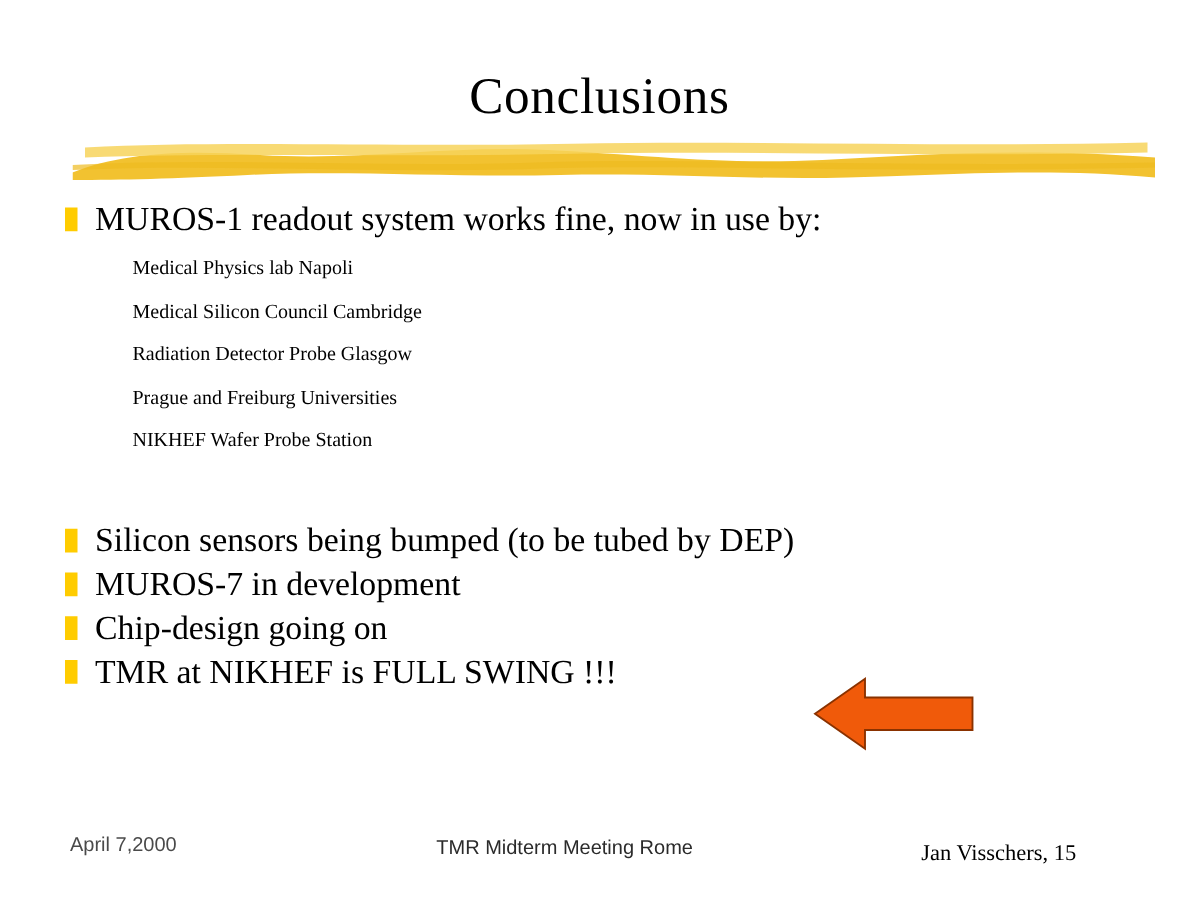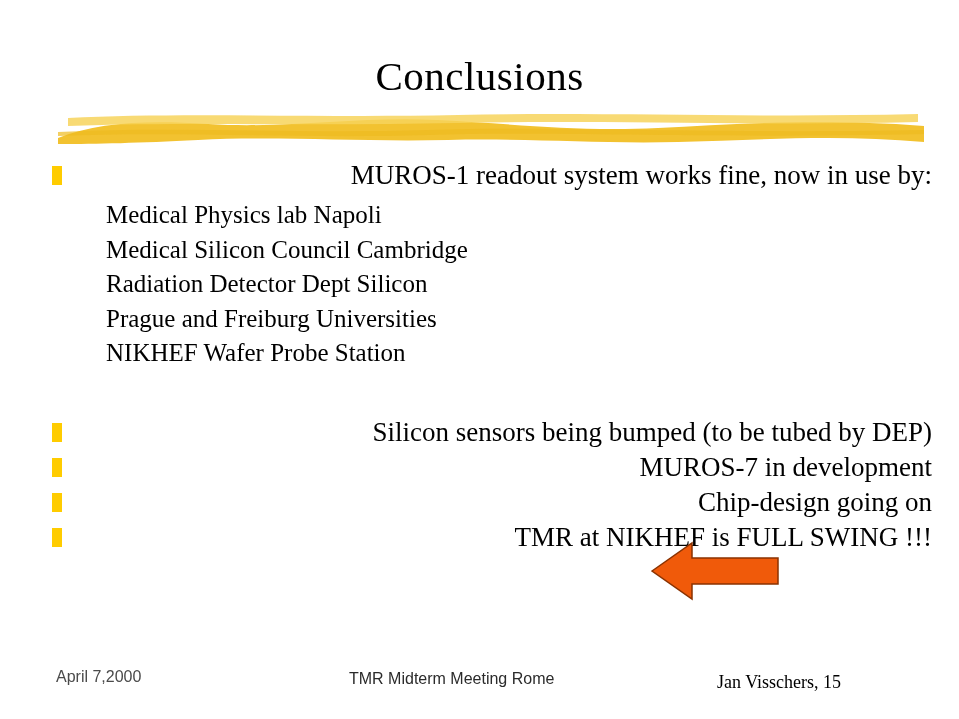--- a/index.html
+++ b/index.html
@@ -38,41 +38,40 @@
   .bullets {
     position: absolute;
     top: 158px;
     left: 52px;
     width: 880px;
   }
   .b1 {
     display: flex;
     align-items: flex-start;
     margin-bottom: 2px;
-    justify-content: space-between;
   }
   .marker {
     display: inline-block;
     width: 10px;
     height: 19px;
     background: #FFCC00;
     margin-right: 14px;
     margin-top: 8px;
     flex: 0 0 auto;
   }
   .b1-text {
     font-size: 27px;
     line-height: 34px;
     color: #000000;
   }
   .sublist {
     margin: 6px 0 0 54px;
   }
   .b2-text {
-    font-size: 25px;
+    font-size: 16px;
     line-height: 34.5px;
     color: #000000;
   }
   .group-gap {
     height: 44px;
   }
   .b1.tight {
     margin-bottom: 1px;
   }
   .footer-left {
@@ -86,21 +85,21 @@
   .footer-center {
     position: absolute;
     left: 349px;
     top: 670px;
     font-family: "Liberation Sans", sans-serif;
     font-size: 16px;
     color: #2b2b2b;
   }
   .footer-right {
     position: absolute;
-    left: 717px;
+    left: 737px;
     top: 672px;
     font-family: "Liberation Serif", serif;
     font-size: 18px;
     color: #000000;
   }
   .arrow {
     position: absolute;
     left: 650px;
     top: 540px;
     width: 130px;
@@ -123,21 +122,21 @@
   <div class="bullets">
 
     <div class="b1">
       <span class="marker"></span>
       <span class="b1-text">MUROS-1 readout system works fine, now in use by:</span>
     </div>
 
     <div class="sublist">
       <div class="b2-text">Medical Physics lab Napoli</div>
       <div class="b2-text">Medical Silicon Council Cambridge</div>
-      <div class="b2-text">Radiation Detector Dept Silicon</div>
+      <div class="b2-text">Radiation Detector Probe Glasgow</div>
       <div class="b2-text">Prague and Freiburg Universities</div>
       <div class="b2-text">NIKHEF Wafer Probe Station</div>
     </div>
 
     <div class="group-gap"></div>
 
     <div class="b1 tight">
       <span class="marker"></span>
       <span class="b1-text">Silicon sensors being bumped (to be tubed by DEP)</span>
     </div>

